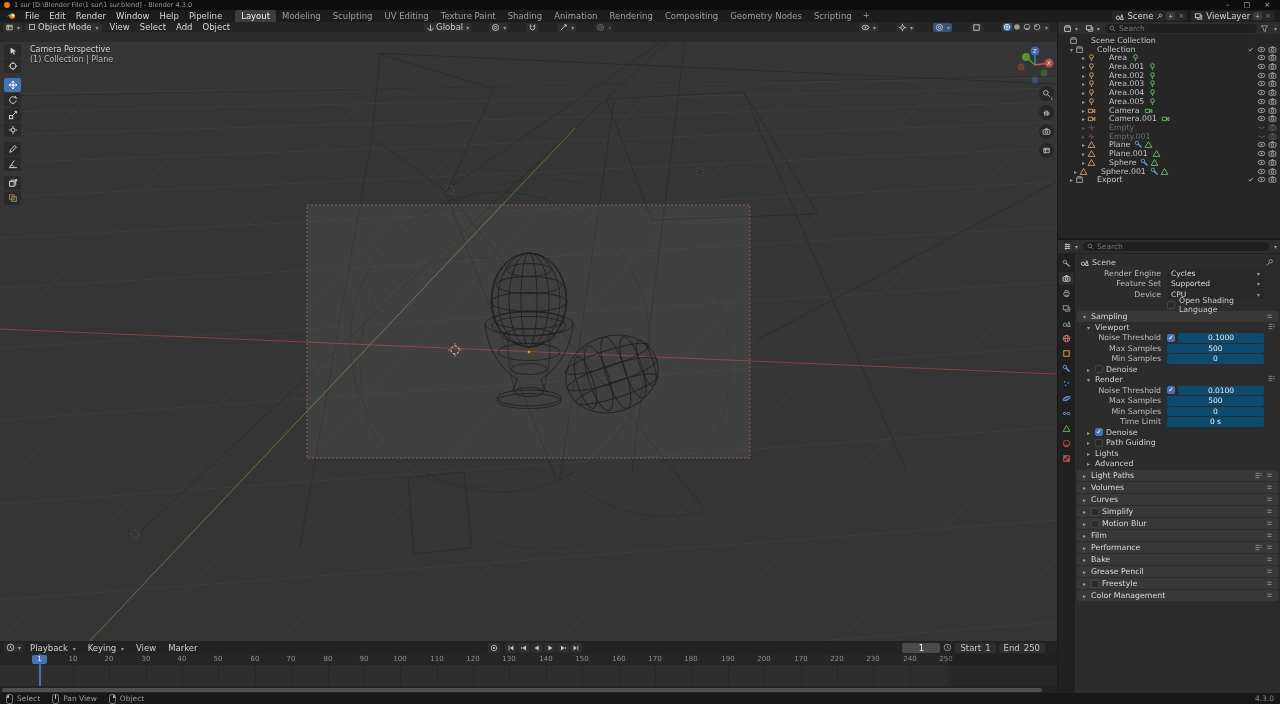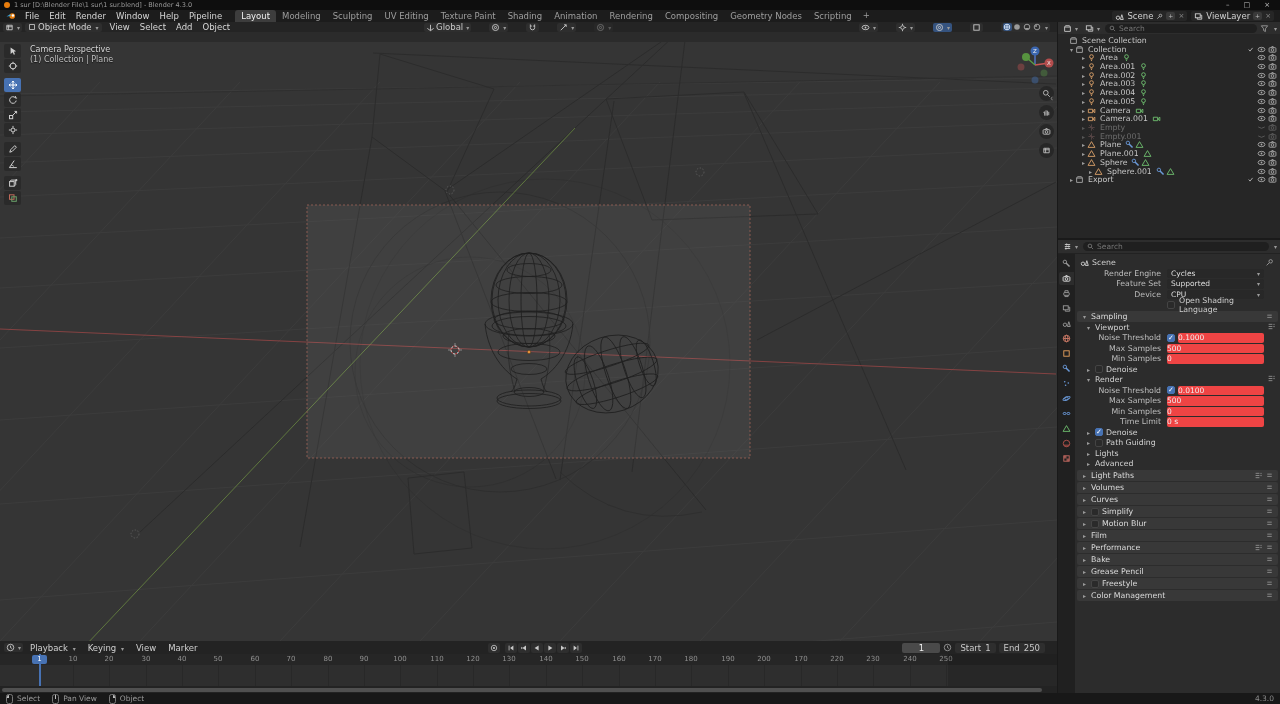--- a/index.html
+++ b/index.html
@@ -65,40 +65,40 @@
 
   
   .rightcol{position:absolute;left:1057px;top:22px;width:223px;height:671px;background:#262626;border-left:1px solid #191919;box-sizing:border-box;}
   .outheader{height:12px;background:#2d2d2d;display:flex;align-items:center;padding:0 3px;gap:3px;}
   .search{flex:1;display:flex;align-items:center;background:#1f1f1f;border-radius:7px;height:9px;padding:0 4px;gap:3px;color:#8a8a8a;}
   .search input{background:transparent;border:none;outline:none;color:#aaa;font-size:7.5px;width:100%;padding:0;font-family:inherit;}
   .search input::placeholder{color:#757575;}
   .orows{padding-top:2px;}
   .orow{display:flex;align-items:center;height:8.72px;font-size:7.8px;color:#c6c6c6;padding-right:3px;}
   .orow.dim{opacity:.42;}
-  .olabel{margin-left:4px;white-space:nowrap;}
+  .olabel{margin-left:13px;white-space:nowrap;}
   .oextra{display:flex;align-items:center;gap:1px;margin-left:4px;}
   .oright{margin-left:auto;display:flex;align-items:center;gap:2px;}
   .c-obj{color:#dba16a;} .c-data{color:#6fbf6f;} .c-mod{color:#6a99d8;} .c-gray{color:#a8a8a8;} .c-dim{color:#9a7070;}
   .splitter{height:56px;background:#262626;border-bottom:2px solid #1a1a1a;box-sizing:border-box;}
 
   
   .props{position:relative;height:458px;background:#2c2c2c;display:flex;flex-direction:column;}
   .propheader{height:13px;background:#2d2d2d;display:flex;align-items:center;padding:0 3px;gap:3px;border-bottom:1px solid #222;}
   .propbody{flex:1;display:flex;min-height:0;}
   .tabstrip{width:17px;background:#202020;display:flex;flex-direction:column;align-items:center;padding-top:3px;gap:2px;}
   .ptab{width:15px;height:13px;border-radius:2px 0 0 2px;display:flex;align-items:center;justify-content:center;color:#9a9a9a;}
   .ptab.active{background:#2c2c2c;color:#e0e0e0;}
   .pcontent{flex:1;padding:2px 0 0 0;overflow:hidden;font-size:7.8px;}
   .breadcrumb{display:flex;align-items:center;height:12px;padding:0 6px 0 5px;color:#d0d0d0;gap:3px;}
   .breadcrumb .pin{margin-left:auto;color:#9a9a9a;}
   .prow{display:flex;align-items:center;height:10.5px;padding-right:16px;}
   .plabel{width:86px;text-align:right;padding-right:6px;color:#bdbdbd;white-space:nowrap;flex:0 0 auto;}
   .pfield{flex:1;min-width:0;}
-  .vfield{background:#ef4444;border-radius:2px;color:#efefef;height:9.5px;line-height:9.5px;font-size:7.5px;}
+  .vfield{background:#0c4a6e;border-radius:2px;color:#efefef;text-align:center;height:9.5px;line-height:9.5px;font-size:7.5px;}
   .dfield{background:#282828;border-radius:2px;color:#dedede;height:9.5px;line-height:9.5px;display:flex;padding:0 4px;justify-content:space-between;font-size:7.5px;}
   .cb{width:8px;height:8px;border-radius:2px;background:#2a2a2a;border:1px solid #444;box-sizing:border-box;flex:0 0 auto;}
   .cb.on{background:#4772b3;border-color:#4772b3;color:#fff;font-size:7px;line-height:6px;text-align:center;}
   .phead{display:flex;align-items:center;height:11px;background:#383838;border-radius:2px;margin:1px 2px 0 2px;padding:0 4px;gap:3px;color:#dcdcdc;}
   .phead .right{margin-left:auto;color:#8f8f8f;display:flex;gap:2px;align-items:center;}
   .subhead{display:flex;align-items:center;height:10.5px;padding:0 4px 0 10px;gap:3px;color:#d2d2d2;}
   .subhead .right{margin-left:auto;color:#8f8f8f;}
 
   
   .timeline{position:absolute;left:0;top:641px;width:1057px;height:52px;background:#2e2e2e;}
@@ -1015,21 +1015,21 @@
         </span>
         <span class="oright">
             <svg class="i c-gray" viewBox="0 0 10 10">
               <use href="#s-eye"></use>
             </svg>
             <svg class="i c-gray" viewBox="0 0 10 10">
               <use href="#s-pcam"></use>
             </svg>
           </span>
       </div>
-      <div class="orow" style="padding-left:29px">
+      <div class="orow" style="padding-left:14px">
         <span class="arrow">▸</span>
         <svg class="i c-obj" viewBox="0 0 10 10">
             <use href="#s-mesh"></use>
           </svg>
         <span class="olabel">Sphere.001</span>
         <span class="oextra">
           <svg class="i c-mod" viewBox="0 0 10 10">
               <use href="#s-wrench"></use>
             </svg>
           <svg class="i c-data" viewBox="0 0 10 10">

